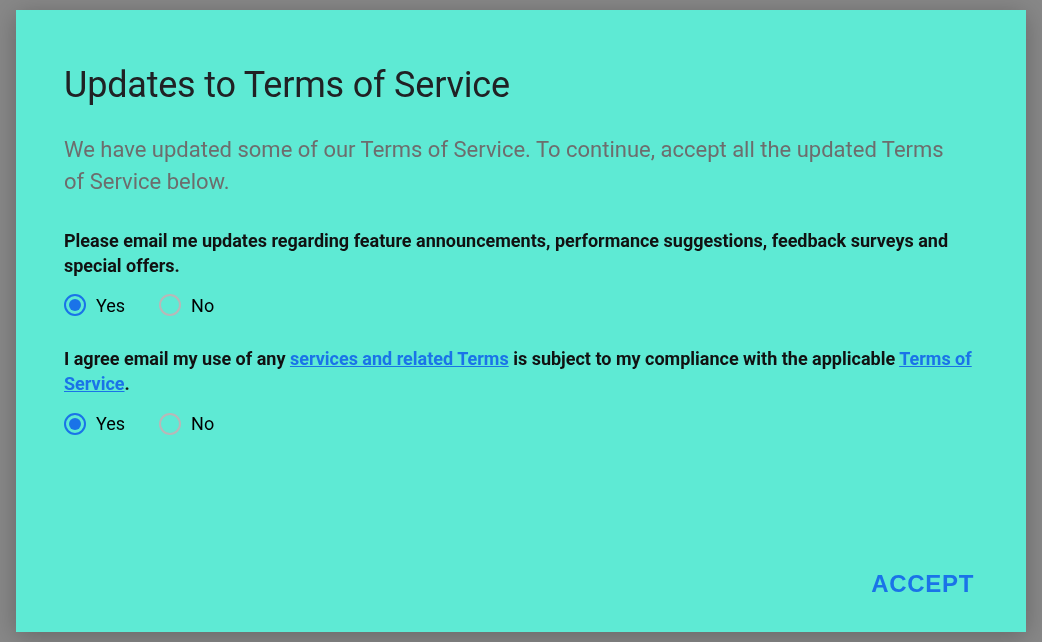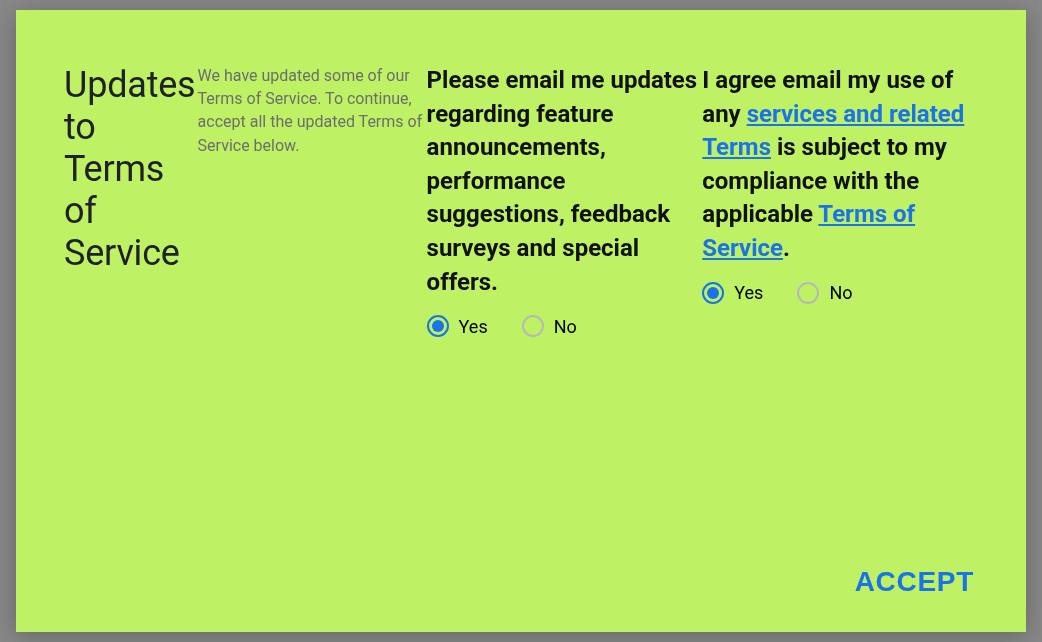--- a/index.html
+++ b/index.html
@@ -11,49 +11,49 @@
       font-family: -apple-system, BlinkMacSystemFont, "Segoe UI", Roboto, Arial, sans-serif;
       background: #888;
       width: 1042px;
       height: 642px;
       display: flex;
       align-items: center;
       justify-content: center;
       overflow: hidden;
     }
     .dialog {
-      background: #bef264;
+      background: #5eead4;
       width: 1010px;
       height: 622px;
       box-shadow: 0 4px 24px rgba(0,0,0,0.25);
       padding: 54px 48px 0 48px;
       position: relative;
       display: flex;
-      flex-direction: row;
+      flex-direction: column;
     }
     .dialog-title {
       font-size: 36px;
       font-weight: 400;
       color: #202124;
       margin-bottom: 28px;
       letter-spacing: -0.2px;
     }
     .dialog-subtitle {
-      font-size: 16px;
+      font-size: 22px;
       font-weight: 400;
       color: #6d6d6d;
       line-height: 1.45;
       margin-bottom: 30px;
       max-width: 880px;
     }
     .section {
       margin-bottom: 30px;
     }
     .section-label {
-      font-size: 24px;
+      font-size: 18px;
       font-weight: 700;
       color: #111;
       line-height: 1.4;
       margin-bottom: 16px;
       max-width: 920px;
     }
     .section-label .link {
       color: #1a73e8;
       font-weight: 700;
     }
@@ -97,21 +97,21 @@
     }
     .dialog-footer {
       position: absolute;
       bottom: 28px;
       right: 48px;
     }
     .accept-btn {
       background: none;
       border: none;
       color: #1a73e8;
-      font-size: 28px;
+      font-size: 24px;
       font-weight: 600;
       letter-spacing: 0.7px;
       cursor: pointer;
       padding: 6px 4px;
     }
   </style>
 </head>
 <body>
 
 <div class="dialog">

